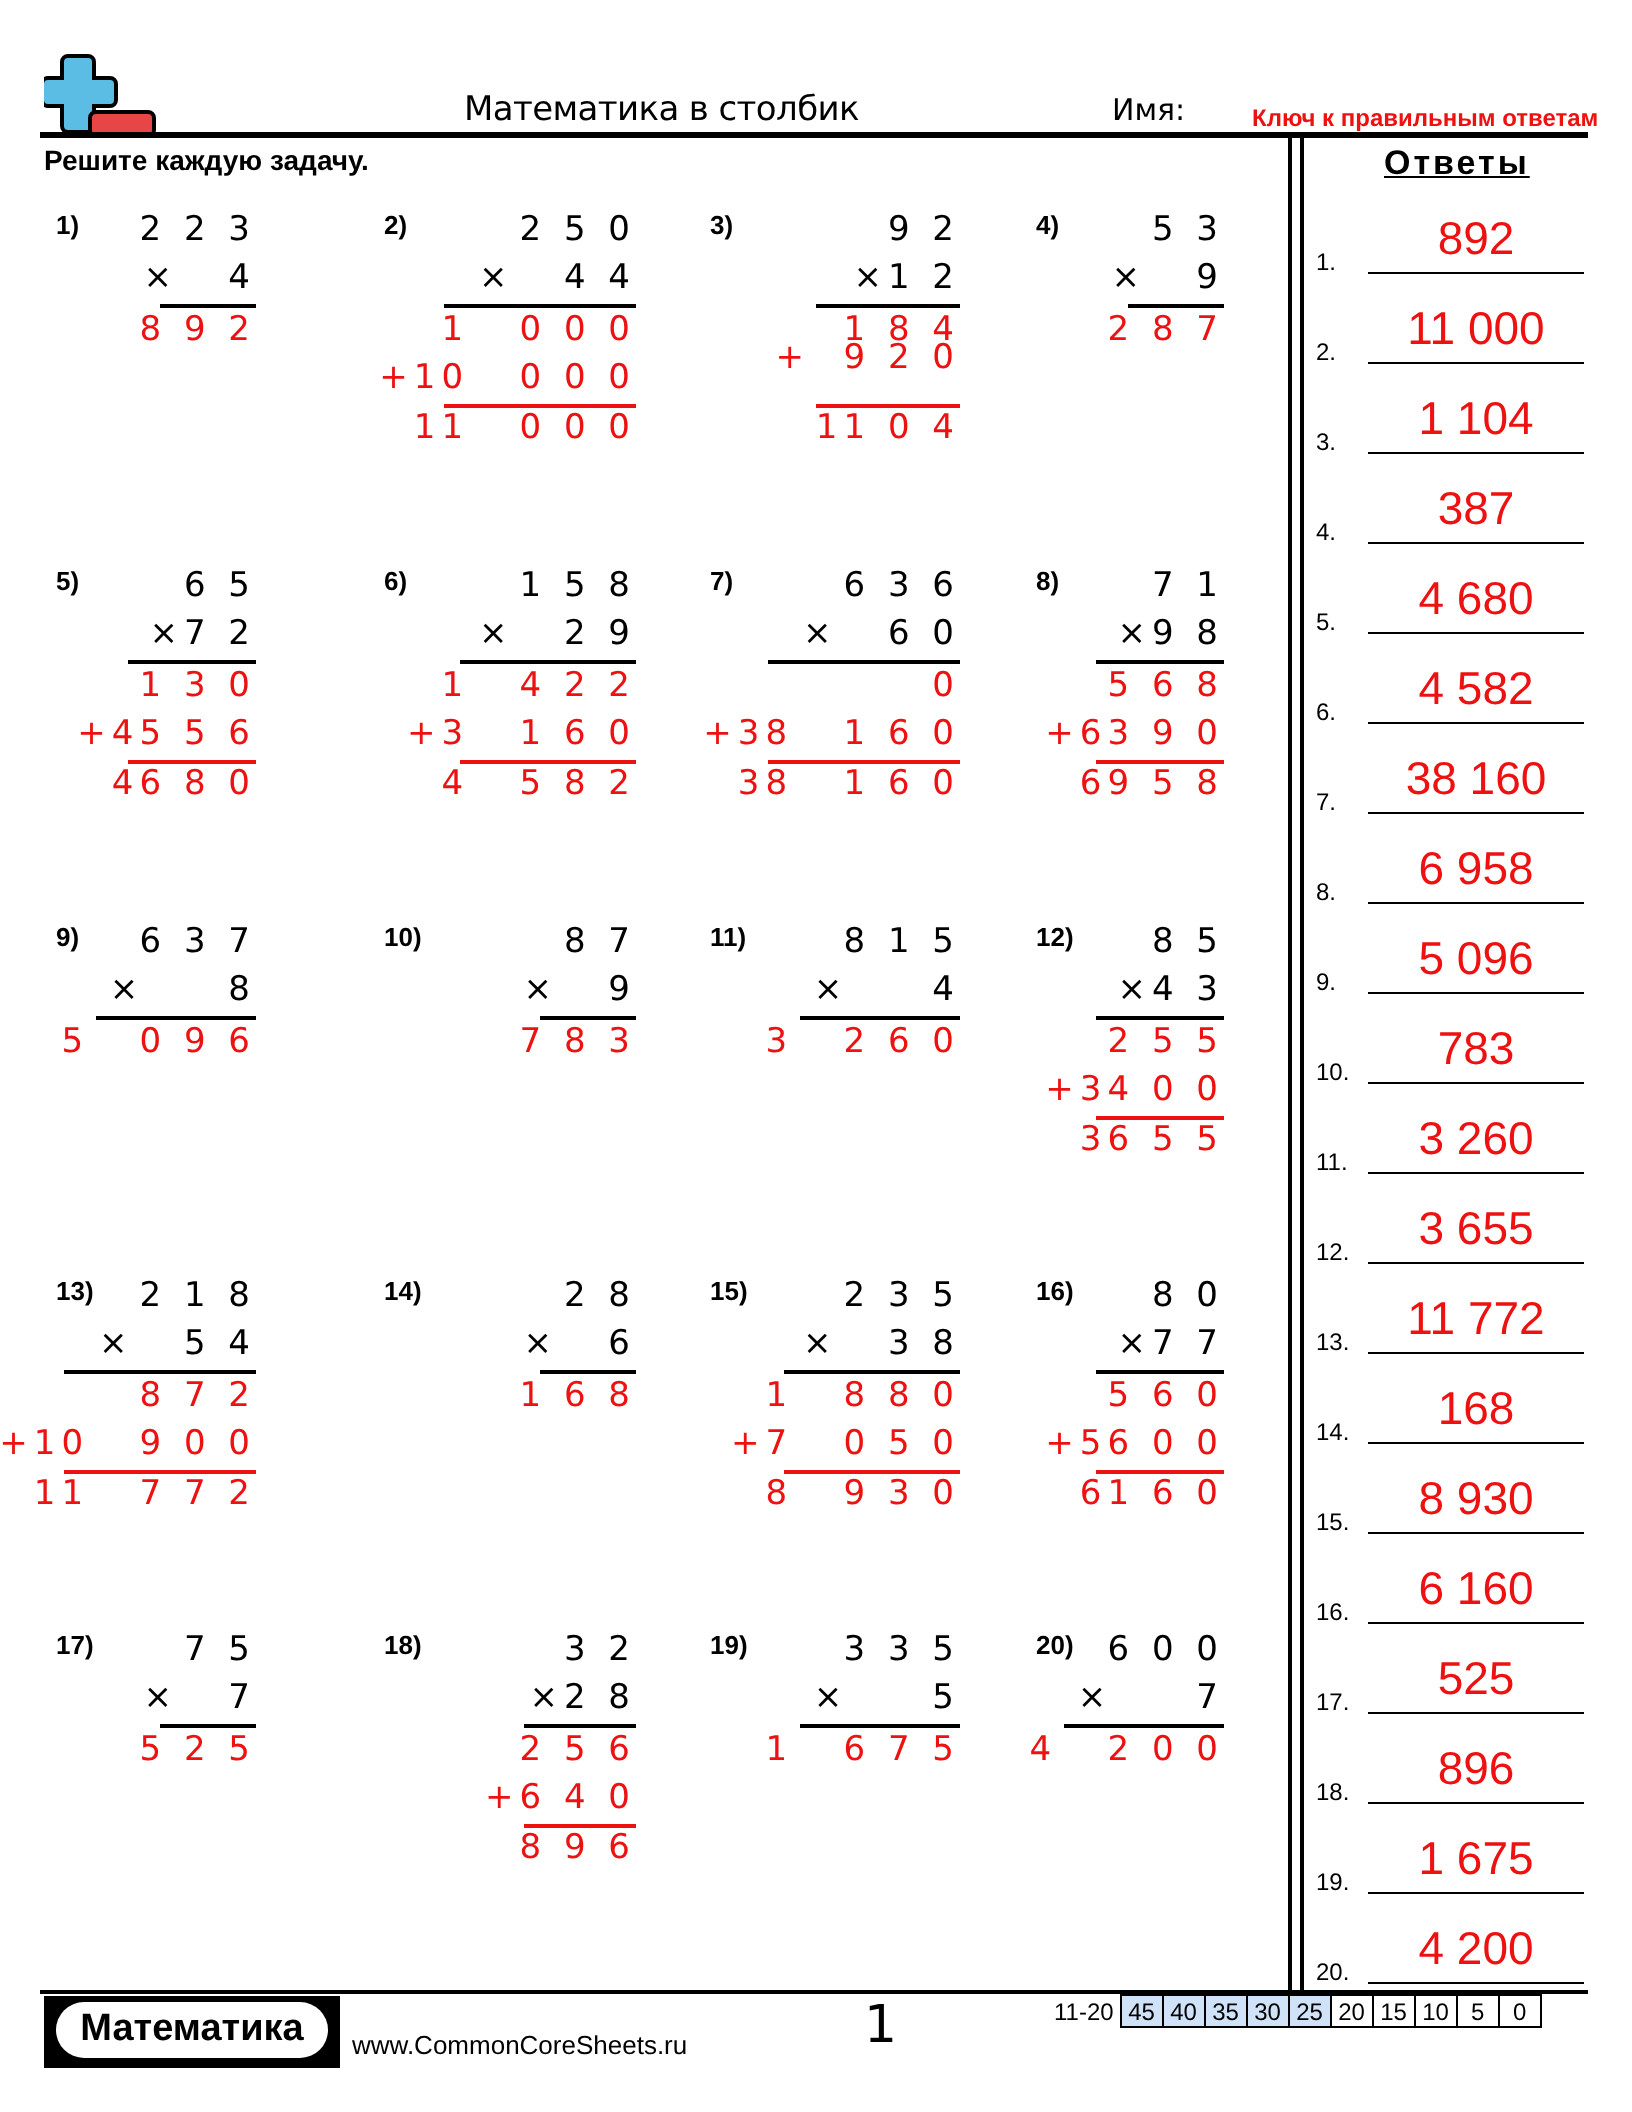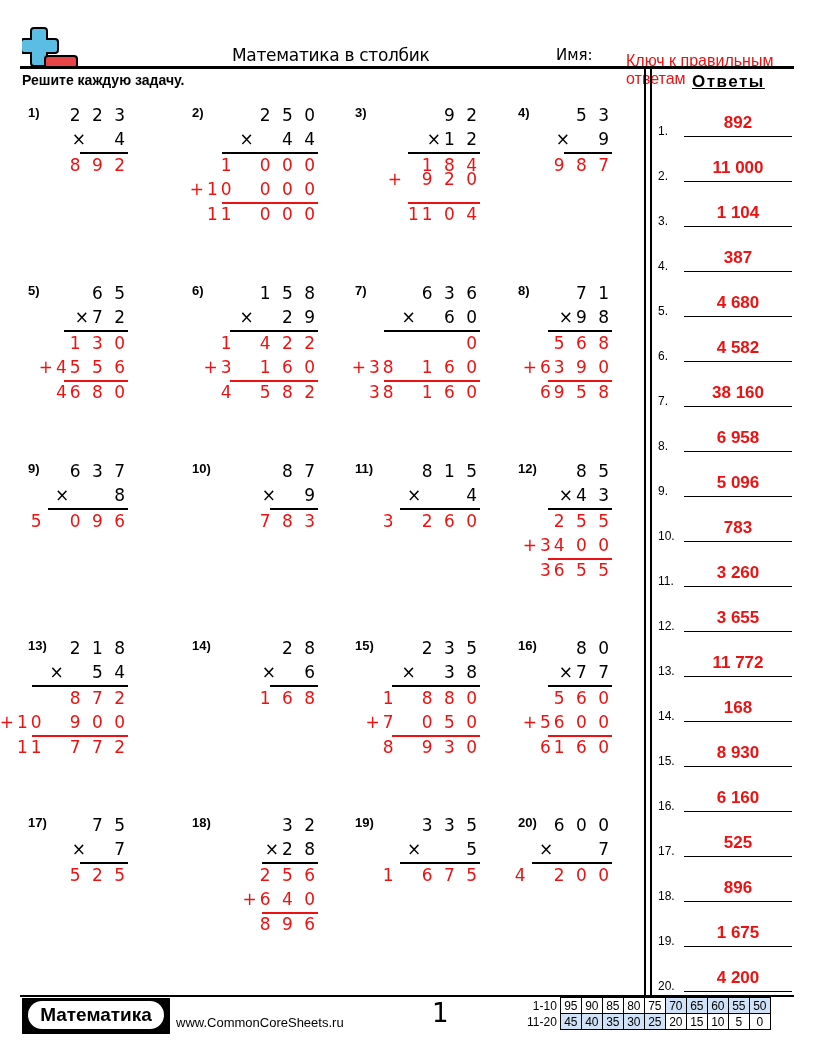--- a/index.html
+++ b/index.html
@@ -1,41 +1,41 @@
 <!DOCTYPE html>
 <html><head>
 <meta charset="utf-8">
 <style>
   html,body{margin:0;padding:0;background:#fff;}
   body{width:816px;height:1056px;position:relative;overflow:hidden;font-family:"Liberation Sans","DejaVu Sans",sans-serif;color:#000;}
   .abs{position:absolute;}
   .logo{left:22px;top:26px;width:58px;height:44px;}
   .title{left:232px;top:45px;font-size:17px;font-family:"DejaVu Sans",sans-serif;letter-spacing:-0.3px;}
   .name-label{left:556px;top:46px;font-size:15px;font-family:"DejaVu Sans",sans-serif;}
-  .key-label{left:626px;top:52px;font-size:16px;font-weight:normal;color:#ee1111;}
+  .key-label{left:626px;top:52px;font-size:12px;font-weight:bold;color:#ee1111;}
   .top-rule{left:20px;top:66px;width:774px;height:3px;background:#000;}
   .instr{left:22px;top:72px;font-size:14px;font-weight:bold;}
   .vdiv1{left:644px;top:68px;width:2px;height:928px;background:#000;}
   .vdiv2{left:650px;top:68px;width:2px;height:928px;background:#000;}
   .ans-head{left:692px;top:72px;font-size:17px;font-weight:bold;letter-spacing:1.5px;text-decoration:underline;}
   .bottom-rule{left:20px;top:995px;width:774px;height:2px;background:#000;}
 
   .prob-num{font-size:13px;font-weight:bold;}
   .prob{position:absolute;font-family:"DejaVu Sans",sans-serif;font-size:17px;}
   .line{position:absolute;right:0;height:24px;line-height:24px;white-space:pre;text-align:right;letter-spacing:3px;}
   .blk{color:#000;}
   .red{color:#ee1111;}
   .bar{position:absolute;right:0;height:2px;}
   .bar.k{background:#000;}
   .bar.r{background:#ee1111;height:1.5px;}
 
   .ans-row{position:absolute;left:658px;width:136px;height:30px;}
   .ans-num{position:absolute;left:0;bottom:0;font-size:12px;}
   .ans-line{position:absolute;left:26px;right:2px;bottom:1px;height:1.5px;background:#000;}
-  .ans-val{position:absolute;left:26px;right:2px;bottom:5px;text-align:center;font-size:17px;font-weight:bold;color:#ee1111;}
+  .ans-val{position:absolute;left:26px;right:2px;bottom:5px;text-align:center;font-size:23px;font-weight:normal;color:#ee1111;}
 
   .footer-badge{left:22px;top:998px;width:148px;height:36px;background:#000;}
   .footer-pill{left:28px;top:1001px;width:136px;height:28px;background:#fff;border-radius:14px;font-size:19px;font-weight:bold;text-align:center;line-height:28px;}
   .footer-url{left:176px;top:1015px;font-size:13px;}
   .footer-page{left:432px;top:998px;font-size:26px;font-family:"DejaVu Sans",sans-serif;}
   table.score{position:absolute;left:524px;top:997px;border-collapse:collapse;font-size:12px;}
   table.score td{border:1px solid #000;padding:0 3px;height:15px;text-align:center;min-width:14px;}
   table.score td.lbl{border:none;text-align:right;padding-right:3px;}
   table.score td.hl{background:#cfe2f7;}
 </style>
@@ -82,21 +82,21 @@
       <div class="line red" style="top: 50px;">1 8 4</div>
       <div class="line red" style="top: 64px;">+  9 2 0</div>
       <div class="bar r" style="top: 99px; width: 72px;"></div>
       <div class="line red" style="top: 99px;">11 0 4</div>
     </div>
     <div class="abs prob-num" style="left: 518px; top: 105px;">4)</div>
     <div class="prob" style="left: 472px; top: 103px; width: 140px; height: 140px;">
       <div class="line blk" style="top: 0px;">5 3</div>
       <div class="line blk" style="top: 24px;">×   9</div>
       <div class="bar k" style="top: 49px; width: 48px;"></div>
-      <div class="line red" style="top: 50px;">9 8 7</div>
+      <div class="line red" style="top: 50px;">2 8 7</div>
     </div>
     <div class="abs prob-num" style="left: 28px; top: 283px;">5)</div>
     <div class="prob" style="left: -12px; top: 281px; width: 140px; height: 140px;">
       <div class="line blk" style="top: 0px;">6 5</div>
       <div class="line blk" style="top: 24px;">×7 2</div>
       <div class="bar k" style="top: 49px; width: 64px;"></div>
       <div class="line red" style="top: 50px;">1 3 0</div>
       <div class="line red" style="top: 74px;">+45 5 6</div>
       <div class="bar r" style="top: 99px; width: 64px;"></div>
       <div class="line red" style="top: 99px;">46 8 0</div>
@@ -336,33 +336,20 @@
   </div>
 
 <div class="abs bottom-rule"></div>
 
 <div class="abs footer-badge"></div>
 <div class="abs footer-pill">Математика</div>
 <div class="abs footer-url">www.CommonCoreSheets.ru</div>
 <div class="abs footer-page">1</div>
 <table class="score">
   <tbody id="score-body">
-      <tr>
-        <td class="lbl">1-10</td>
-        <td>95</td>
-        <td>90</td>
-        <td>85</td>
-        <td>80</td>
-        <td>75</td>
-        <td class="hl">70</td>
-        <td class="hl">65</td>
-        <td class="hl">60</td>
-        <td class="hl">55</td>
-        <td class="hl">50</td>
-      </tr>
       <tr>
         <td class="lbl">11-20</td>
         <td class="hl">45</td>
         <td class="hl">40</td>
         <td class="hl">35</td>
         <td class="hl">30</td>
         <td class="hl">25</td>
         <td>20</td>
         <td>15</td>
         <td>10</td>

